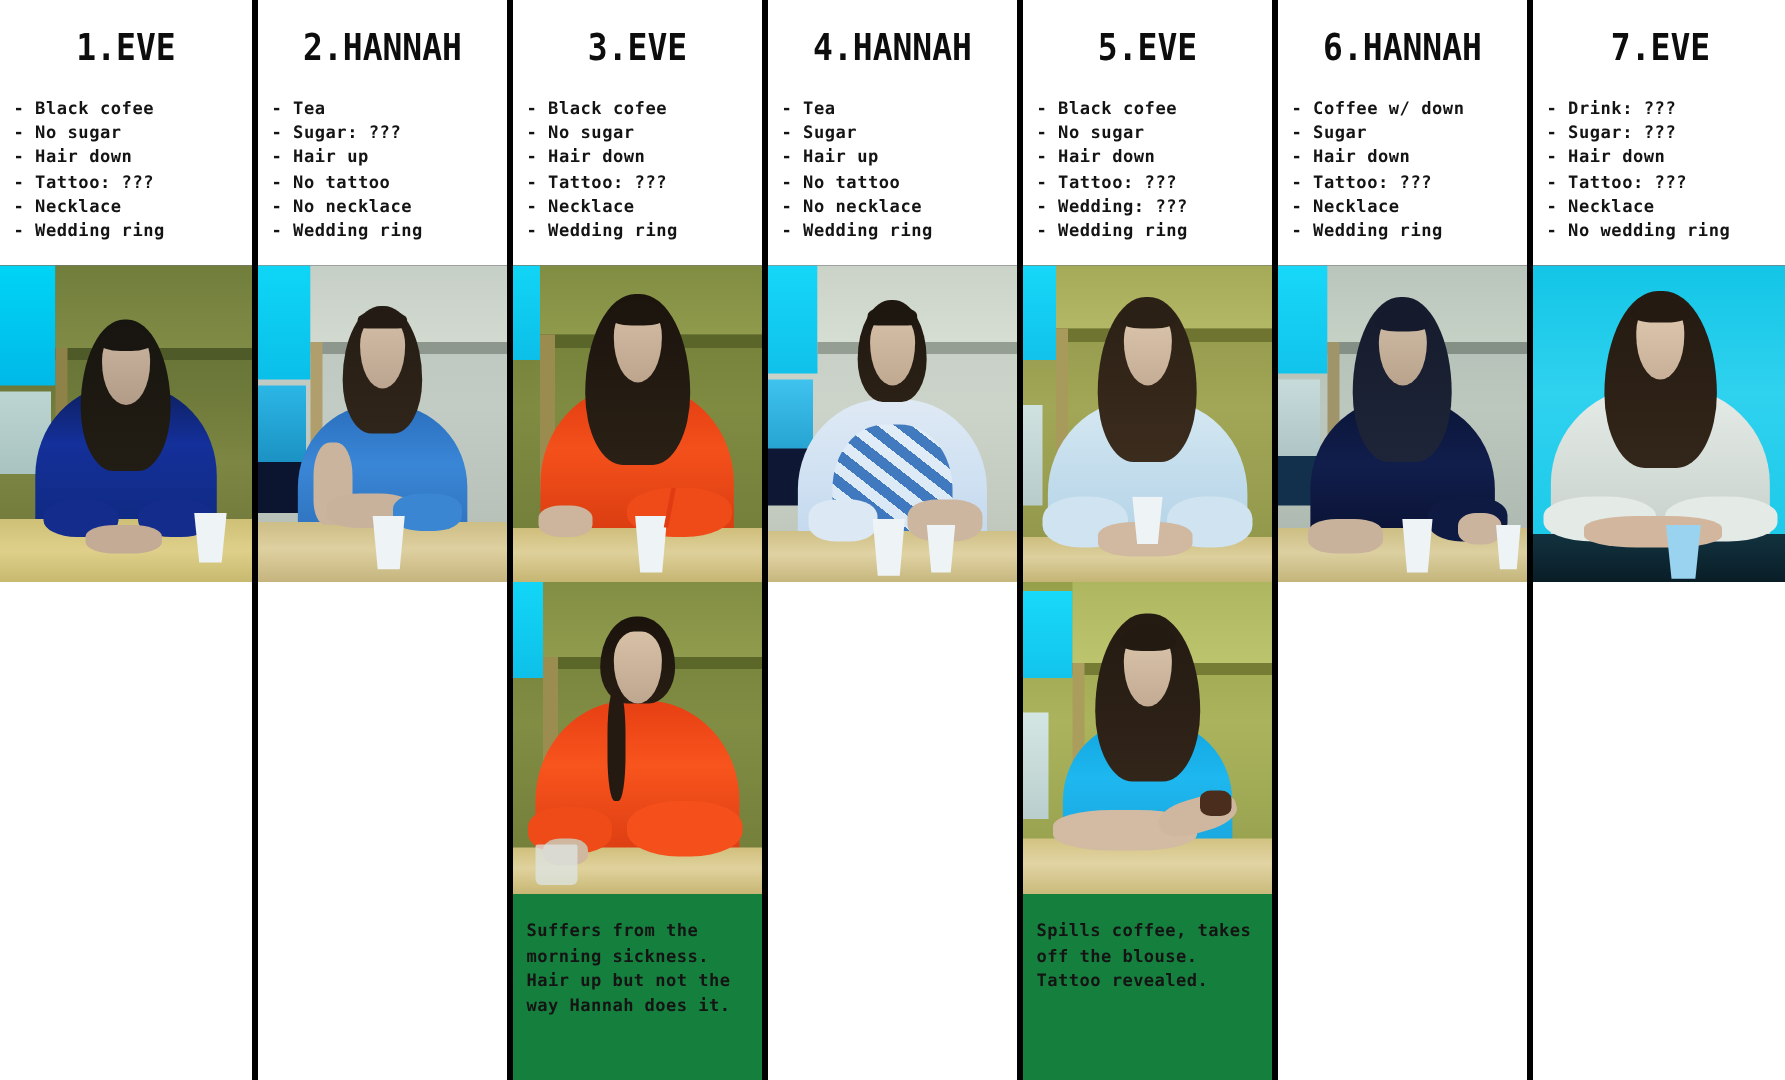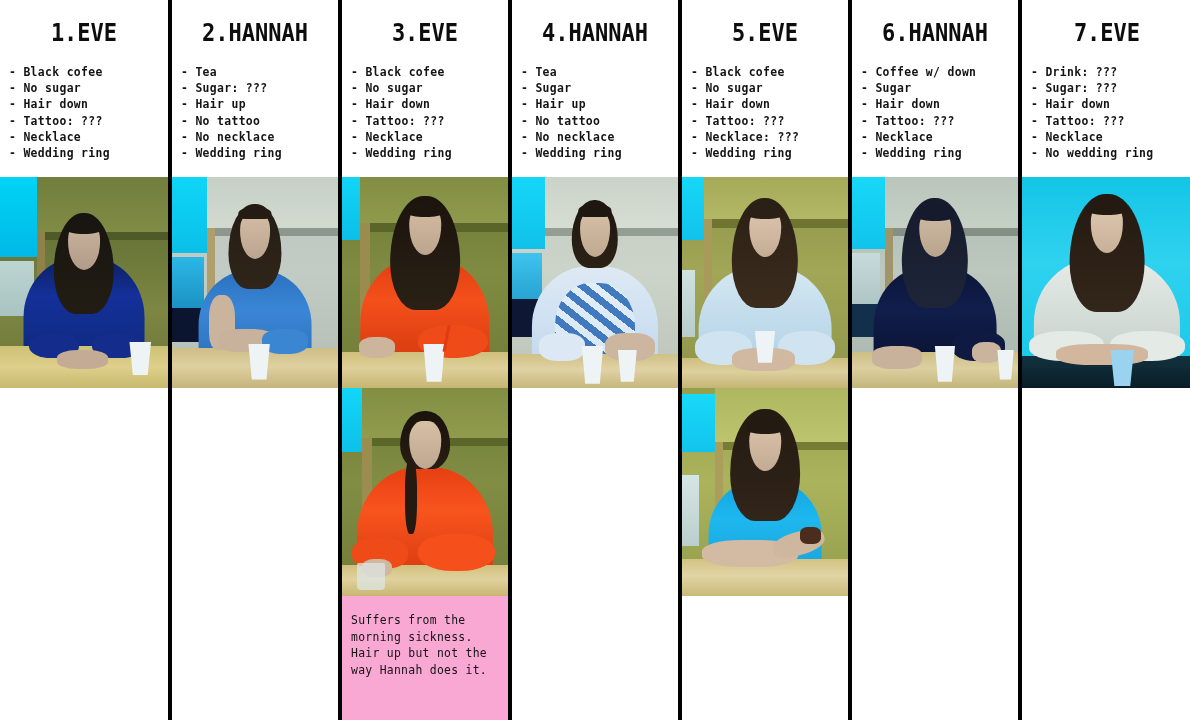--- a/index.html
+++ b/index.html
@@ -95,24 +95,24 @@
   .cup{position:absolute;background:#eef3f5;}
   .cup.b{clip-path:polygon(12% 0,88% 0,76% 100%,24% 100%);}
   .straw{position:absolute;width:2px;}
 
   
   .cap{
     padding:16px 8px 0 9px;
     font-size:11.4px;
     line-height:16.6px;
     color:#141414;
-    font-weight:normal;
+    font-weight:bold;
     letter-spacing:0.3px;
     flex:1 1 auto;
-    background:#f9a8d4;
+    background:#15803d;
   }
   .blank{flex:1 1 auto;background:#fff;}
 </style>
 </head>
 <body>
 
 <div id="grid">
 
   <div class="col">
     <div class="head">
@@ -273,21 +273,21 @@
   </div>
 
   <div class="col">
     <div class="head">
       <div class="title">5.EVE</div>
       <div class="attrs">
         <span class="attr">- Black cofee</span>
         <span class="attr">- No sugar</span>
         <span class="attr">- Hair down</span>
         <span class="attr">- Tattoo: ???</span>
-        <span class="attr">- Necklace: ???</span>
+        <span class="attr">- Wedding: ???</span>
         <span class="attr">- Wedding ring</span>
       </div>
     </div>
     <div class="still">
       <div class="scene">
         <div class="wall" style="background:linear-gradient(180deg,#8c9246 0%,#a2a757 45%,#8e9448 100%);"></div>
         <div class="window" style="left:0;top:0;width:13%;height:30%;background:linear-gradient(180deg,#16d8f8,#11c2eb);"></div>
         <div class="shelfTop" style="left:13%;right:0;top:0;height:20%;background:linear-gradient(180deg,#a5aa59,#b3b866);"></div>
         <div class="shelfLip" style="left:13%;right:0;top:20%;height:4%;background:#6f7531;"></div>
         <div class="pillar" style="left:13%;top:20%;width:5%;bottom:30%;background:#a79a5a;"></div>
@@ -314,20 +314,21 @@
         <div class="torso" style="bottom:14%;width:68%;height:42%;background:linear-gradient(180deg,#12a5e0 0%,#1eb7ef 45%,#1aa6dd 100%);"></div>
         <div class="hairback" style="top:10%;width:42%;height:54%;background:linear-gradient(180deg,#231a11,#32251a);"></div>
         <div class="face" style="top:16%;width:19%;height:24%;background:linear-gradient(180deg,#dac5ab,#c3ab93);"></div>
         <div class="fringe" style="top:14%;width:22%;height:8%;background:#231a11;"></div>
         <div class="desk" style="bottom:0;height:18%;background:linear-gradient(180deg,#d2c382 0%,#e2d4a4 45%,#c9ba7a 100%);"></div>
         <div style="position:absolute;left:12%;bottom:14%;width:58%;height:13%;background:#d2baa3;border-radius:40%;"></div>
         <div style="position:absolute;right:14%;bottom:20%;width:32%;height:11%;background:#cfb79f;border-radius:42%;transform:rotate(-16deg);"></div>
         <div style="position:absolute;right:16%;bottom:25%;width:13%;height:8%;background:#4a2d1c;border-radius:34%;"></div>
       </div>
     </div>
+    <div class="cap">Spills coffee, takes off the blouse. Tattoo revealed.</div>
   </div>
 
   <div class="col">
     <div class="head">
       <div class="title">6.HANNAH</div>
       <div class="attrs">
         <span class="attr">- Coffee w/ down</span>
         <span class="attr">- Sugar</span>
         <span class="attr">- Hair down</span>
         <span class="attr">- Tattoo: ???</span>

